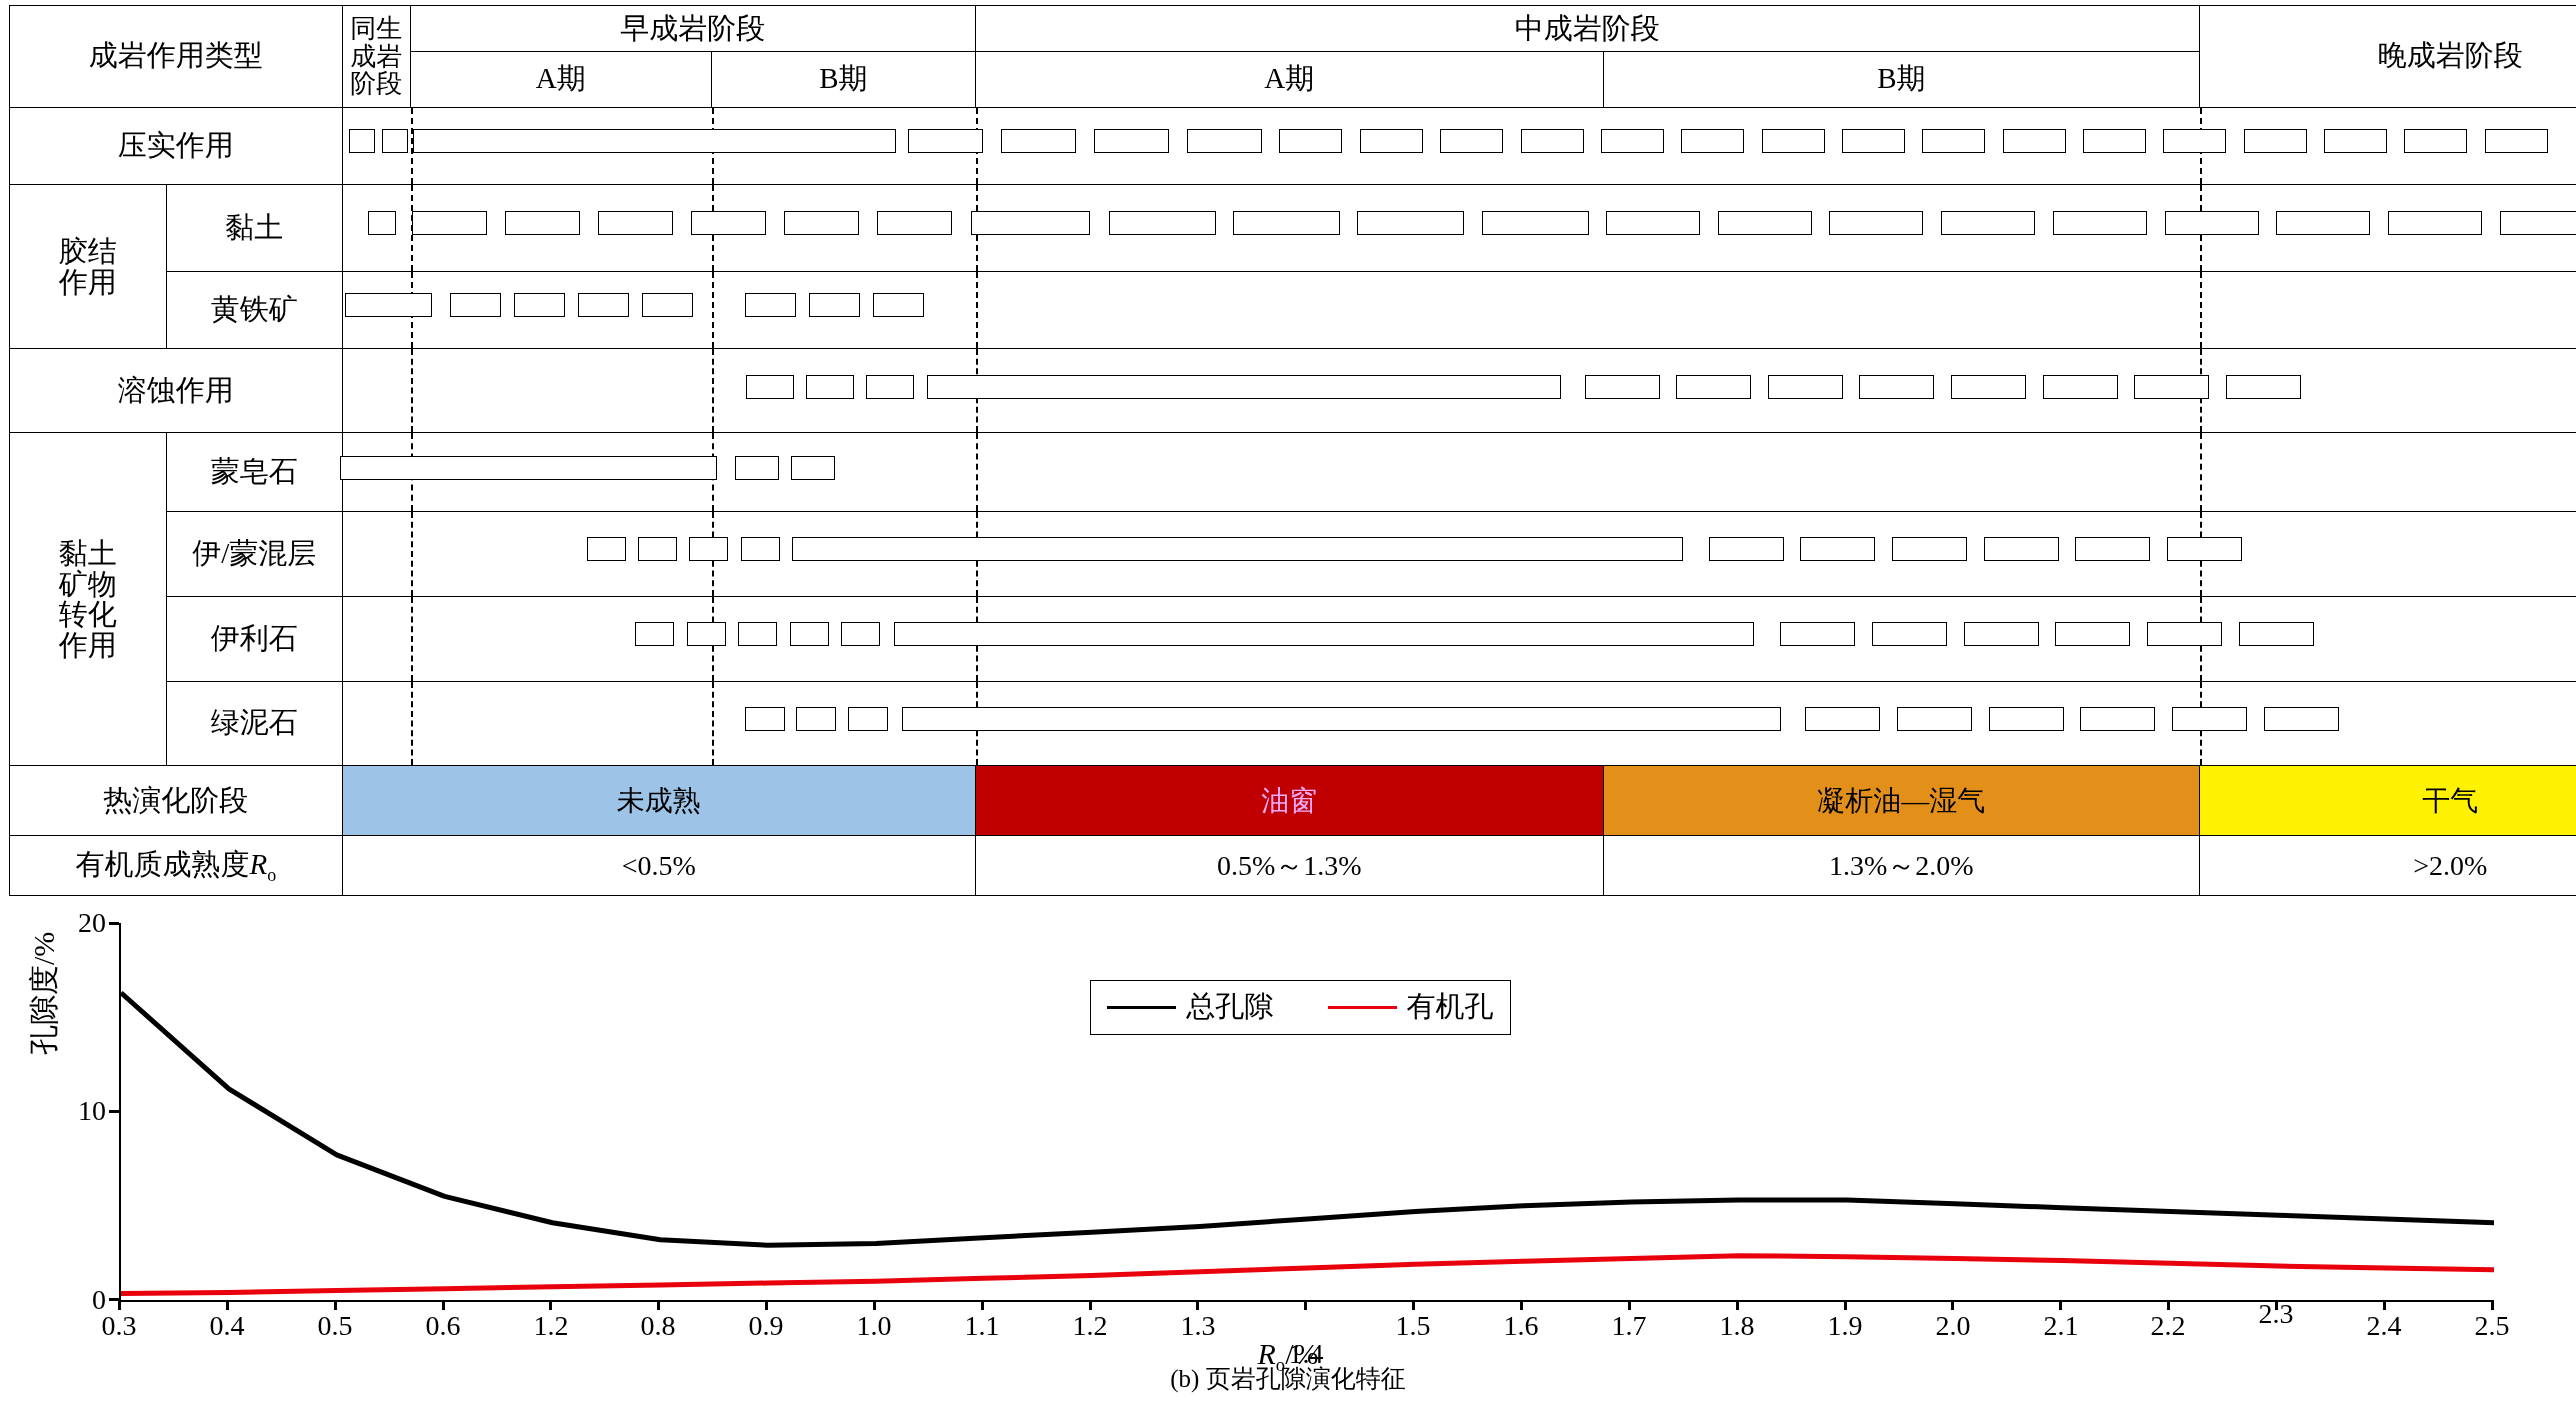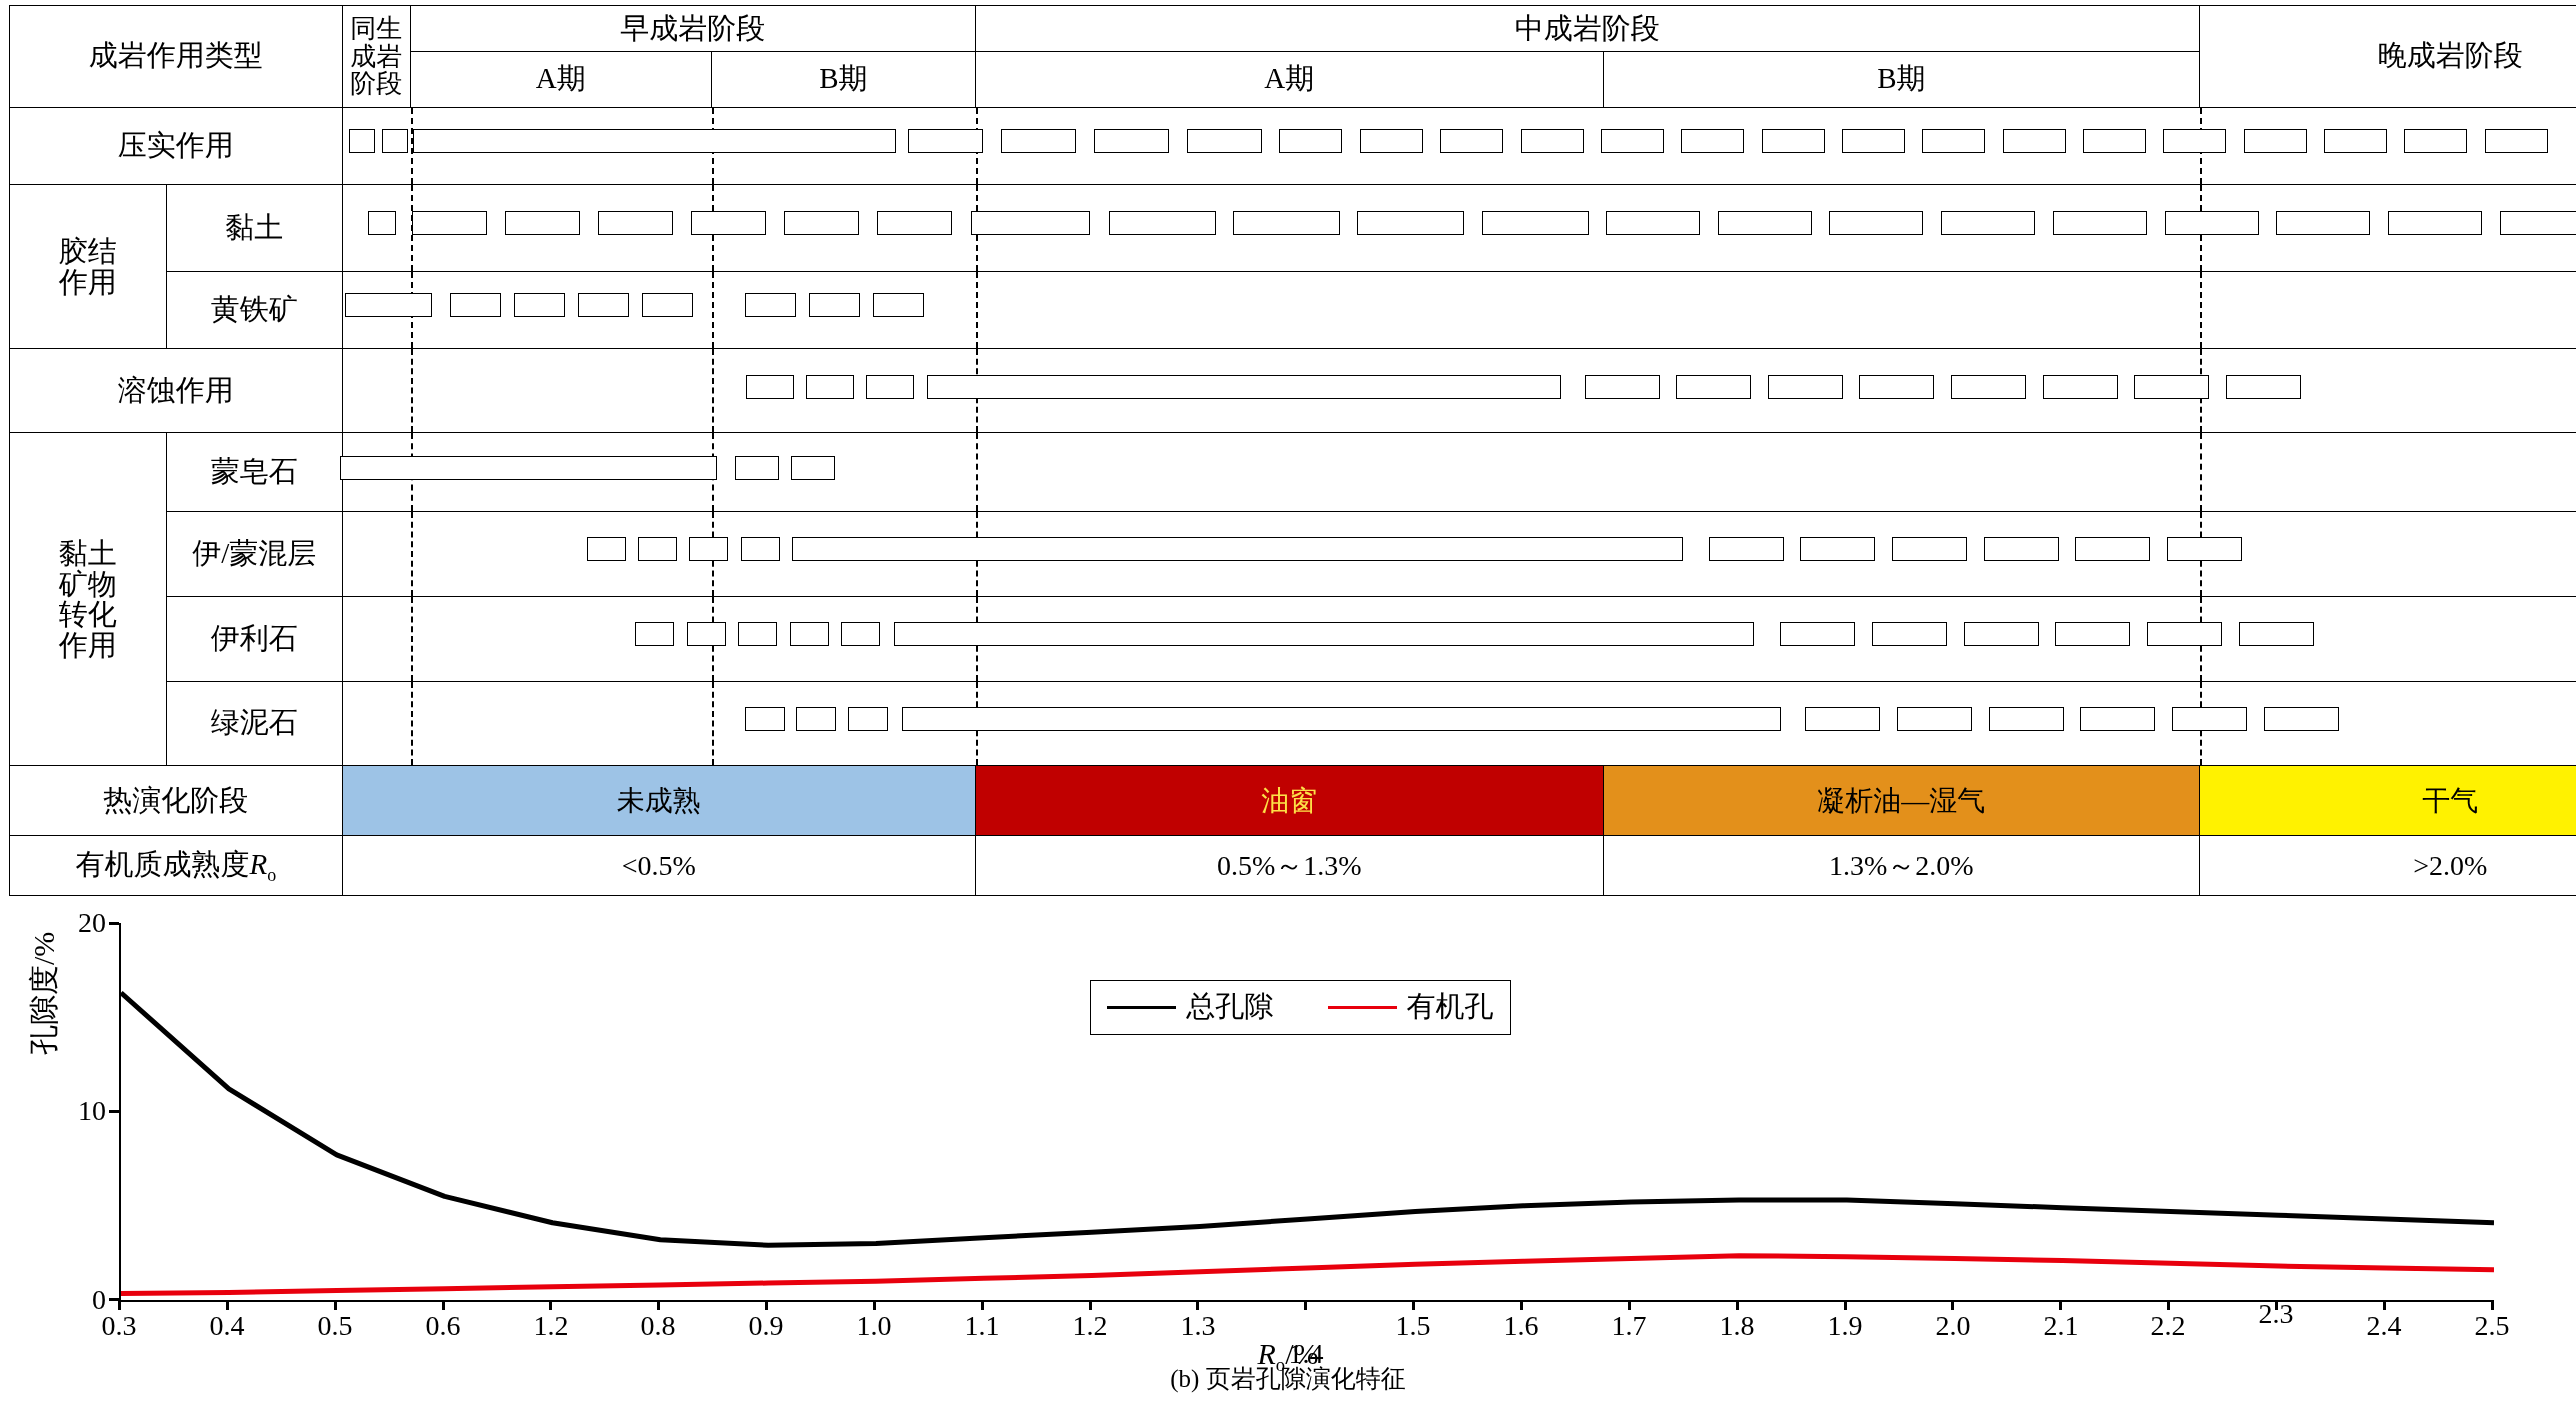--- a/index.html
+++ b/index.html
@@ -265,21 +265,21 @@
               <div class="seg" style="left:1737px;top:25px;width:75px"></div>
               <div class="seg" style="left:1829px;top:25px;width:75px"></div>
               <div class="seg" style="left:1921px;top:25px;width:75px"></div>
             </div>
           </td>
         </tr>
 
         <tr style="height:62px">
           <td class="rowlabel" colspan="2">热演化阶段</td>
           <td class="maturity" colspan="3" style="background:#9DC3E6">未成熟</td>
-          <td class="maturity" colspan="1" style="background:#C00000;color:#fde047">油窗</td>
+          <td class="maturity" colspan="1" style="background:#C00000;color:#f0abfc">油窗</td>
           <td class="maturity" colspan="1" style="background:#E3901B">凝析油—湿气</td>
           <td class="maturity" colspan="1" style="background:#FFF200">干气</td>
         </tr>
 
         <tr style="height:53px">
           <td class="rowlabel" colspan="2">有机质成熟度<i>R</i><sub>o</sub></td>
           <td class="roCell" colspan="3">&lt;0.5%</td>
           <td class="roCell" colspan="1">0.5%～1.3%</td>
           <td class="roCell" colspan="1">1.3%～2.0%</td>
           <td class="roCell" colspan="1">&gt;2.0%</td>

